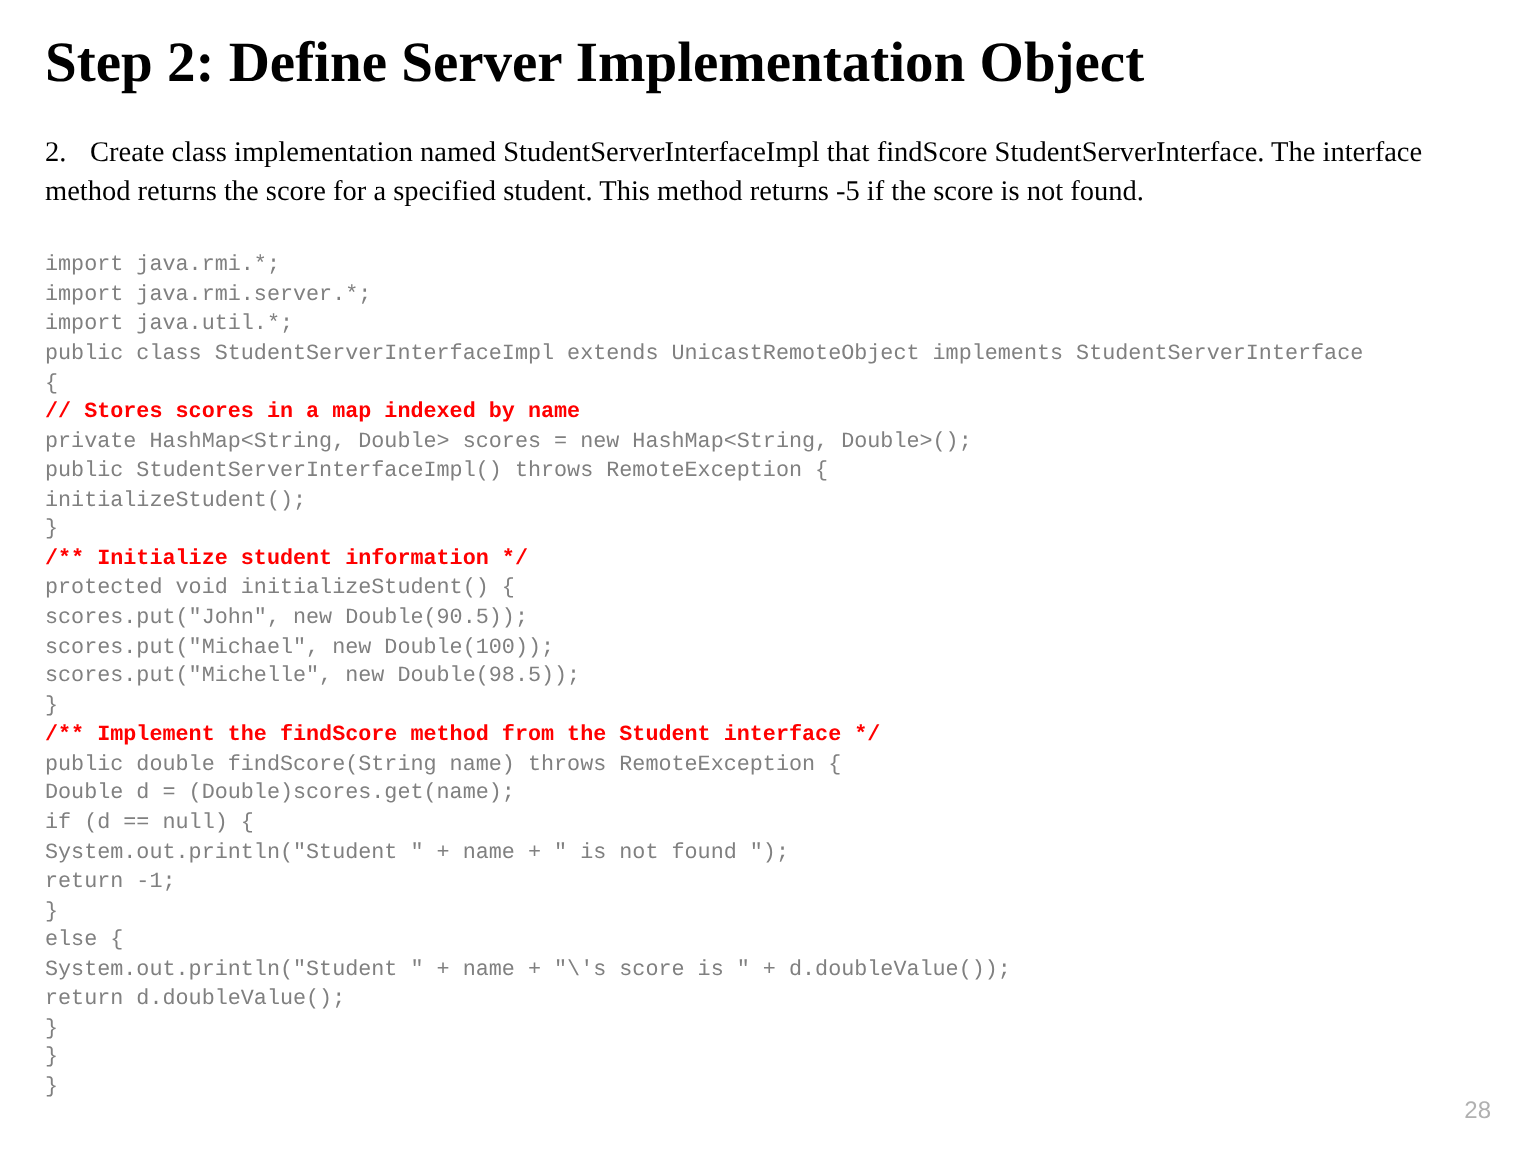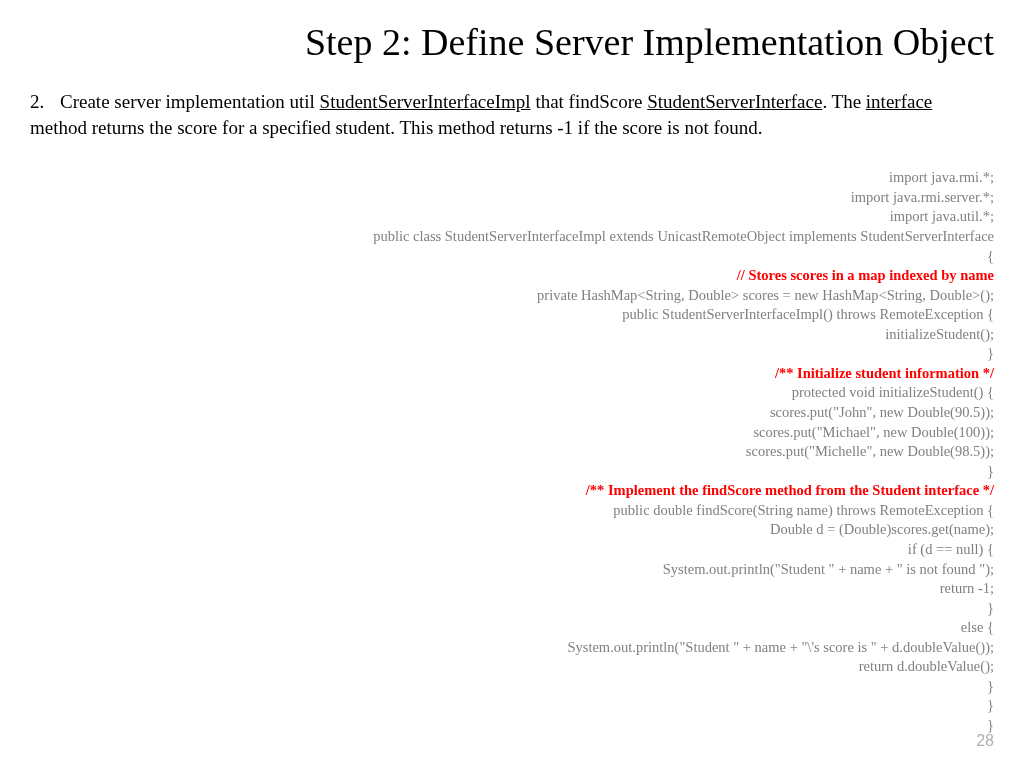--- a/index.html
+++ b/index.html
@@ -10,41 +10,39 @@
     body {
       width: 1024px;
       height: 768px;
       background: #ffffff;
       font-family: 'Times New Roman', Times, serif;
       position: relative;
       padding: 20px 30px;
     }
     .title {
       font-size: 38px;
-      text-align: right;
+      text-align: left;
       color: #000;
       margin-bottom: 25px;
-      font-weight: normal;
+      font-weight: bold;
     }
     .description {
       font-size: 19px;
       color: #000;
       line-height: 1.35;
       margin-bottom: 28px;
     }
     .underline {
-      text-decoration: underline;
     }
     .code-block {
-      font-family: Liberation Serif, serif;
+      font-family: Liberation Mono, monospace;
       font-size: 14.5px;
       line-height: 1.35;
       color: #808080;
       white-space: pre;
-      text-align: right;
     }
     .code-comment {
       color: #ff0000;
       font-weight: bold;
     }
     .code-normal {
       color: #808080;
     }
     .page-number {
       position: absolute;
@@ -59,21 +57,21 @@
       display: inline-block;
       width: 30px;
     }
   </style>
 </head>
 <body>
 
 <h1 class="title">Step 2: Define Server Implementation Object</h1>
 
 <div class="description">
-  <span class="list-num">2.</span><span>Create server implementation util </span><span class="underline">StudentServerInterfaceImpl</span><span> that findScore </span><span class="underline">StudentServerInterface</span><span>. The </span><span class="underline">interface</span><span> method returns the score for a specified student. This method returns -1 if the score is not found.</span>
+  <span class="list-num">2.</span><span>Create class implementation named </span><span class="underline">StudentServerInterfaceImpl</span><span> that findScore </span><span class="underline">StudentServerInterface</span><span>. The </span><span class="underline">interface</span><span> method returns the score for a specified student. This method returns -5 if the score is not found.</span>
 </div>
 
 <div class="code-block"><span class="code-normal">import java.rmi.*;</span>
 <span class="code-normal">import java.rmi.server.*;</span>
 <span class="code-normal">import java.util.*;</span>
 <span class="code-normal">public class StudentServerInterfaceImpl extends UnicastRemoteObject implements StudentServerInterface</span>
 <span class="code-normal">{</span>
 <span class="code-comment">// Stores scores in a map indexed by name</span>
 <span class="code-normal">private HashMap&lt;String, Double&gt; scores = new HashMap&lt;String, Double&gt;();</span>
 <span class="code-normal">public StudentServerInterfaceImpl() throws RemoteException {</span>

